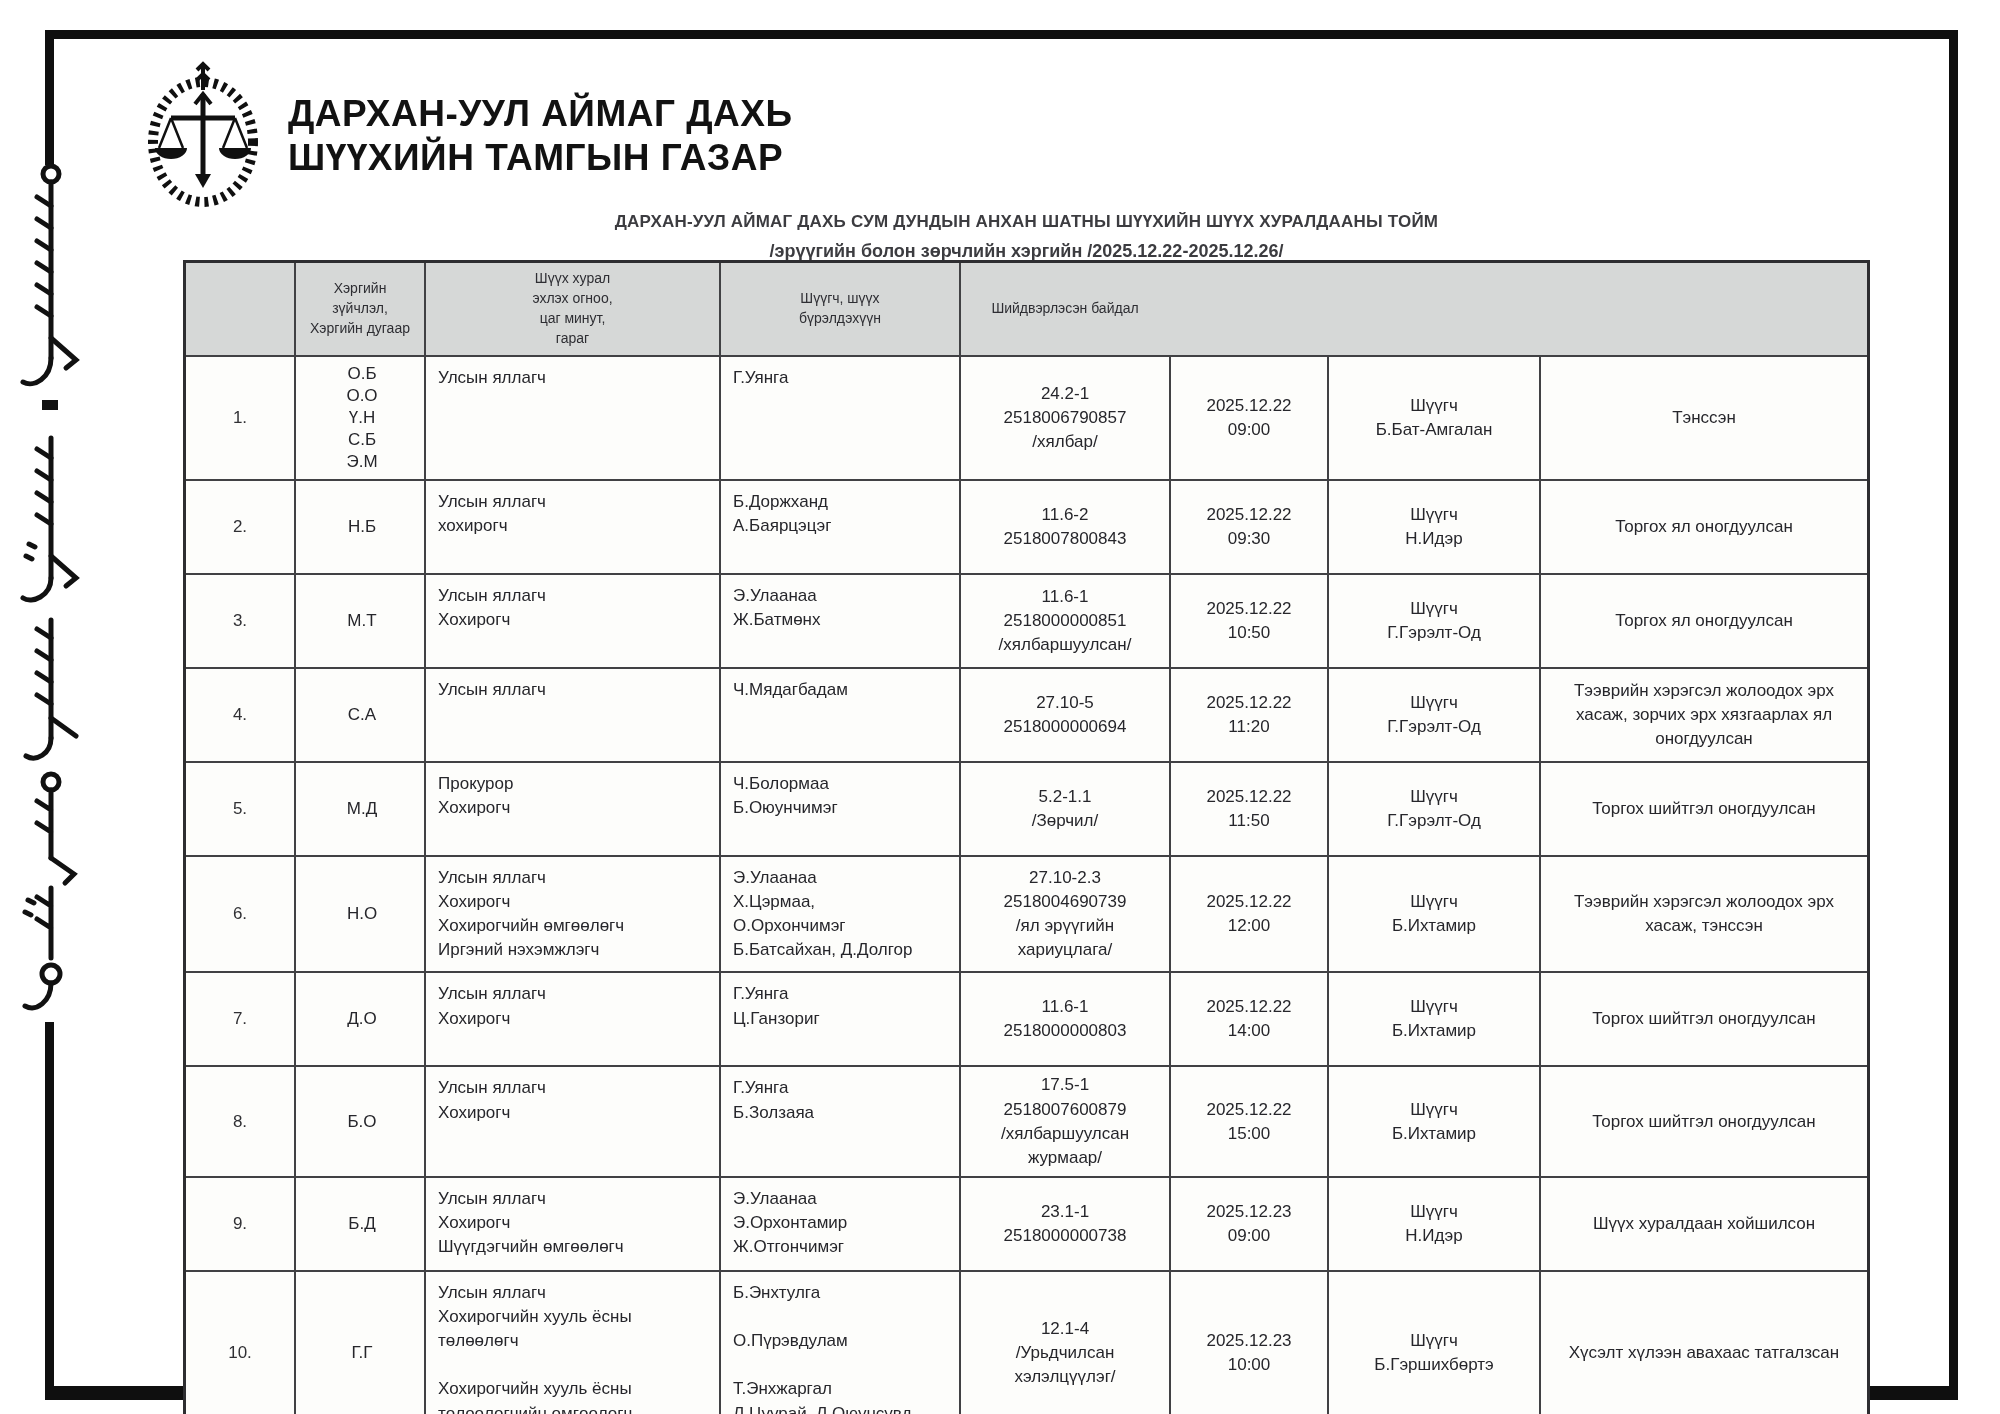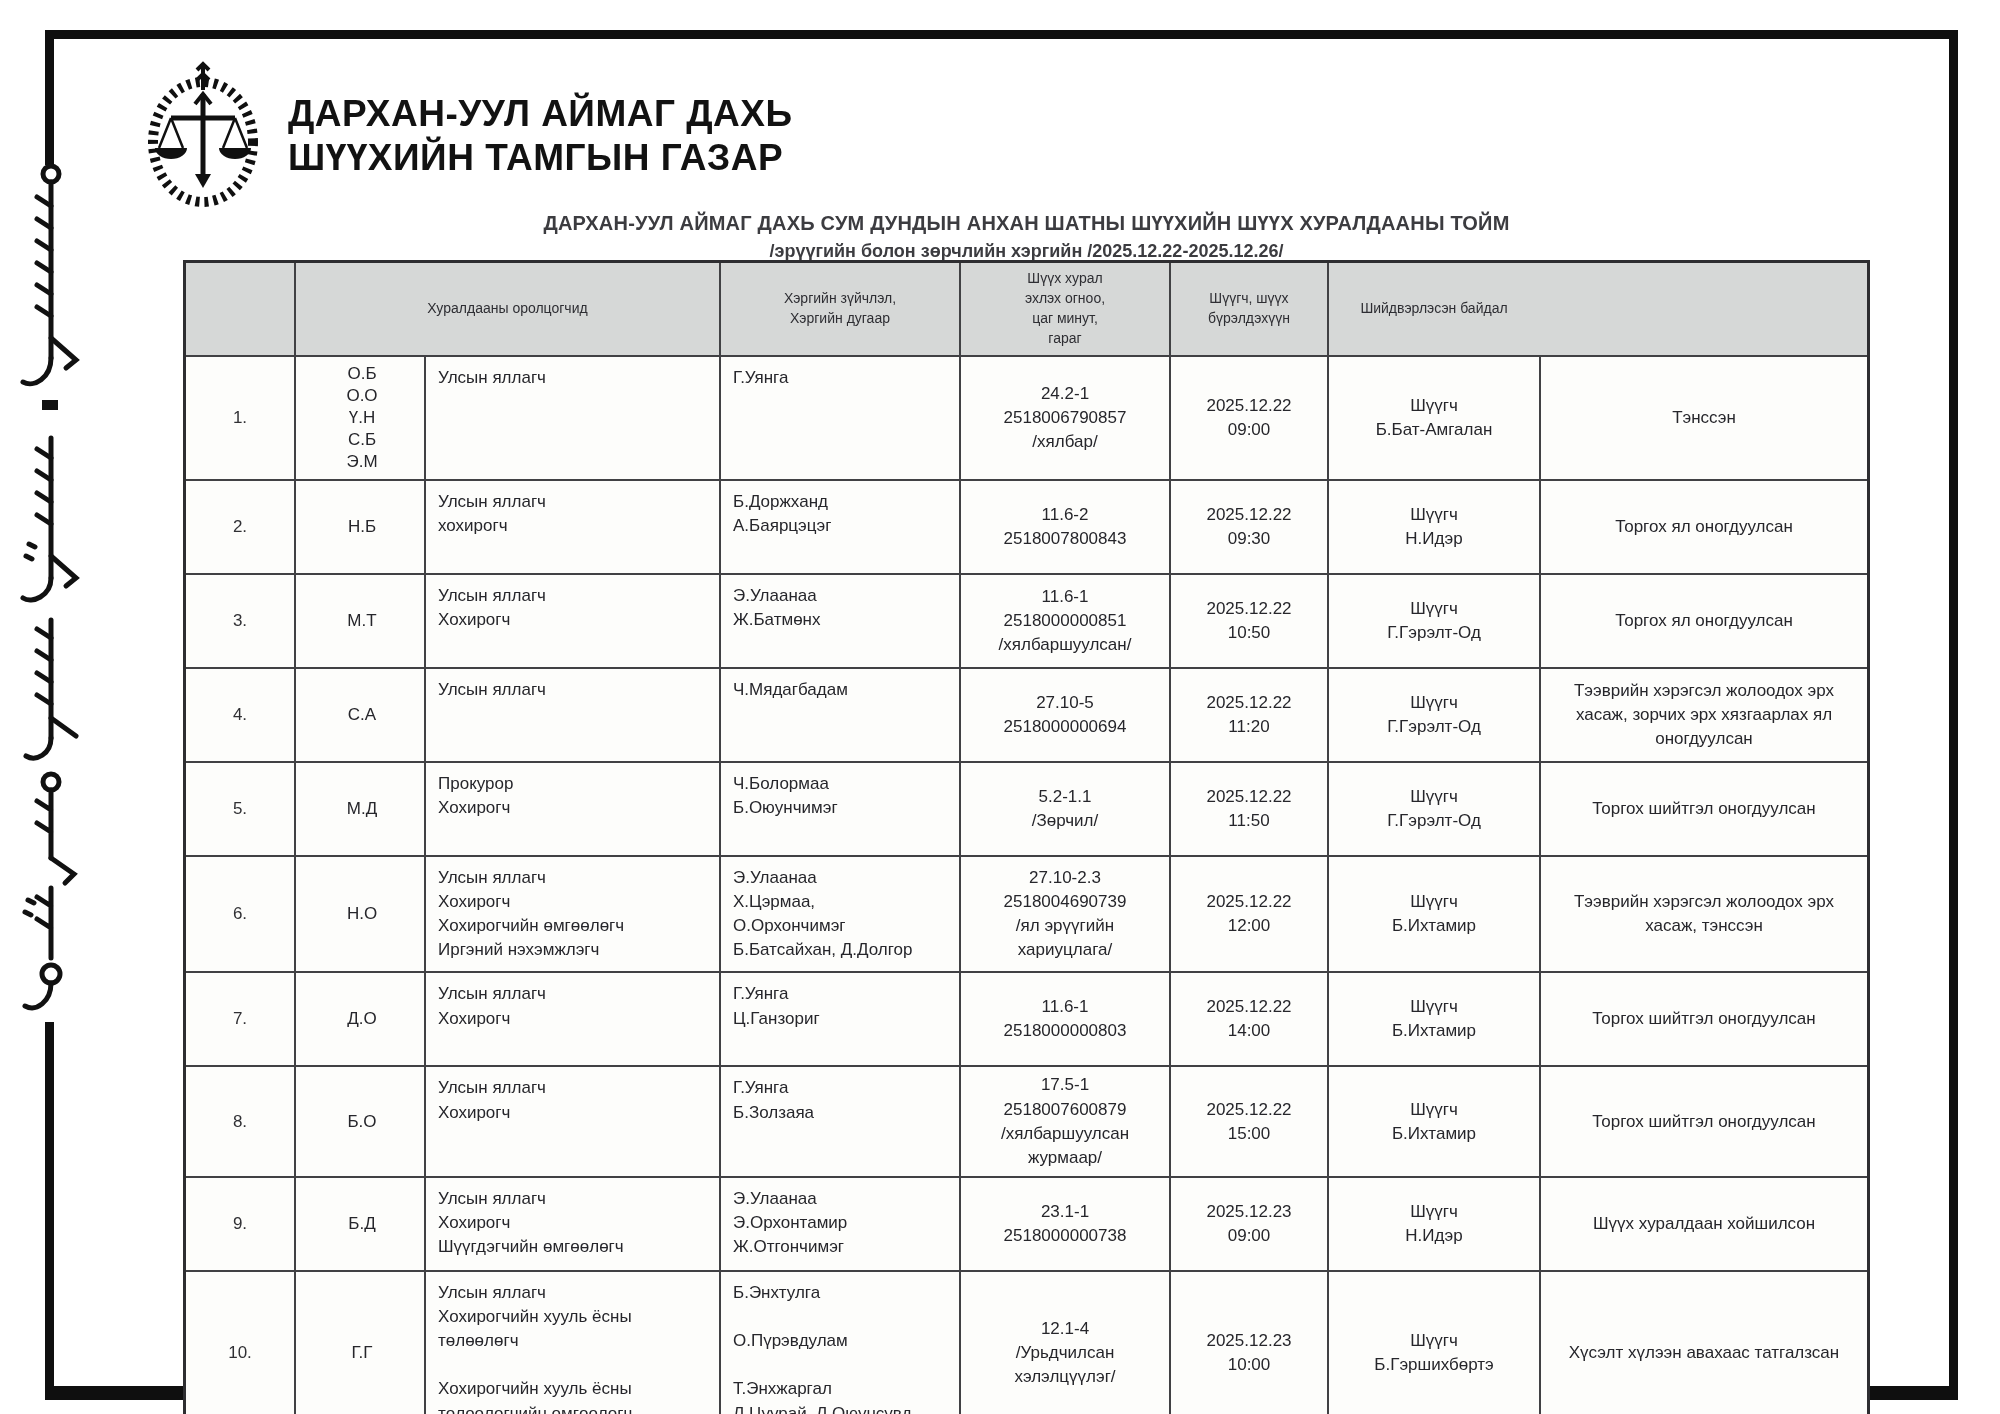--- a/index.html
+++ b/index.html
@@ -18,21 +18,21 @@
   .mong-script{position:absolute;left:18px;top:158px;width:66px;height:866px;}
   
   .logo{position:absolute;left:138px;top:60px;width:130px;height:150px;}
   .org-name{
     position:absolute;left:288px;top:92px;
     font-family:Liberation Sans, sans-serif;font-weight:bold;
     font-size:37px;line-height:1.18;color:#121212;letter-spacing:.5px;white-space:pre-line;
   }
   .doc-title{
     position:absolute;left:183px;top:212px;width:1687px;text-align:center;
-    font-weight:bold;font-size:20px;color:#3c3c40;letter-spacing:.2px;
+    font-weight:bold;font-size:17px;color:#3c3c40;letter-spacing:.2px;
   }
   .doc-subtitle{
     position:absolute;left:183px;top:241px;width:1687px;text-align:center;
     font-weight:bold;font-size:18px;color:#3c3c40;
   }
   
   .tbl{
     position:absolute;left:183px;top:260px;width:1687px;
     border:3px solid var(--tbl-border-strong,#2e2e31);background:#fdfdfb;
     box-sizing:border-box;
@@ -109,21 +109,20 @@
 
   <div class="org-name">ДАРХАН-УУЛ АЙМАГ ДАХЬ
 ШҮҮХИЙН ТАМГЫН ГАЗАР</div>
 
   <div class="doc-title">ДАРХАН-УУЛ АЙМАГ ДАХЬ СУМ ДУНДЫН АНХАН ШАТНЫ ШҮҮХИЙН ШҮҮХ ХУРАЛДААНЫ ТОЙМ</div>
   <div class="doc-subtitle">/эрүүгийн болон зөрчлийн хэргийн /2025.12.22-2025.12.26/</div>
 
   <div class="tbl">
     <div class="tr head">
       <div class="td"></div>
-      <div class="td span2">Хуралдааны оролцогчид</div>
       <div class="td">Хэргийн зүйчлэл,
 Хэргийн дугаар</div>
       <div class="td">Шүүх хурал
 эхлэх огноо,
 цаг минут,
 гараг</div>
       <div class="td">Шүүгч, шүүх
 бүрэлдэхүүн</div>
       <div class="td">Шийдвэрлэсэн байдал</div>
     </div>

